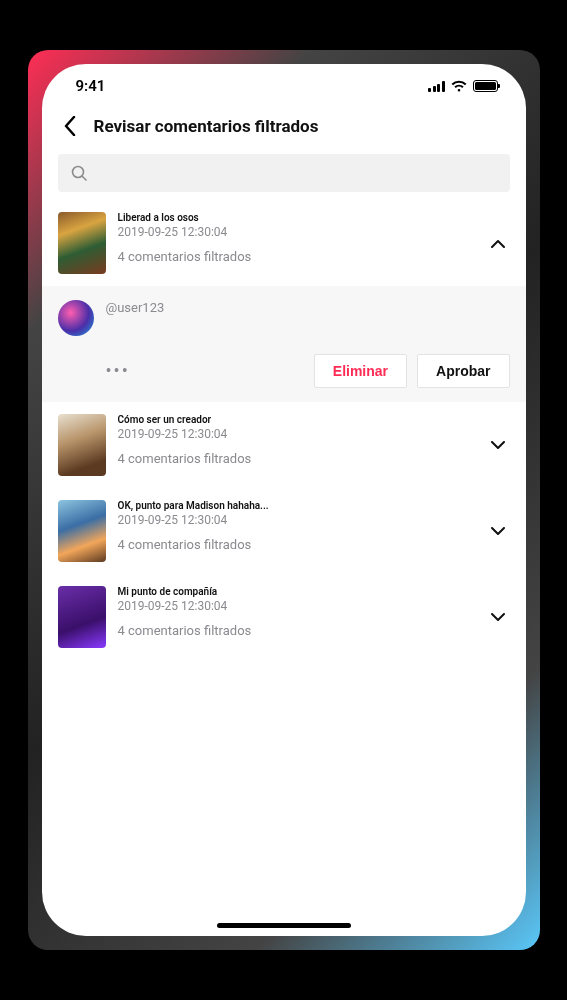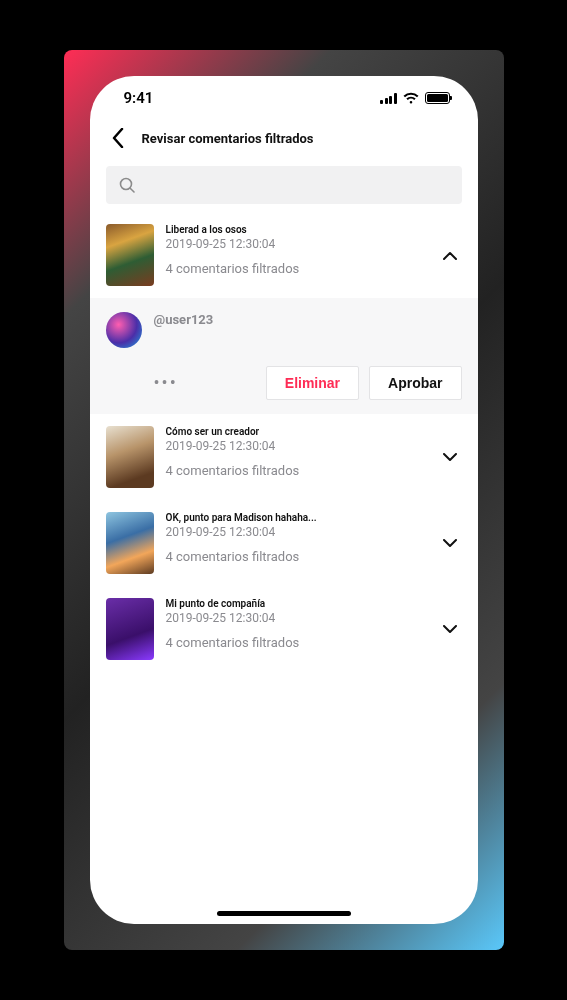--- a/index.html
+++ b/index.html
@@ -6,25 +6,25 @@
   body {
     background: #000;
     width: 567px;
     height: 1000px;
     display: flex;
     align-items: center;
     justify-content: center;
     font-family: -apple-system, BlinkMacSystemFont, "Segoe UI", Roboto, sans-serif;
   }
   .phone {
-    width: 440px;
+    width: 512px;
     height: 900px;
     background: linear-gradient(135deg, #ff2d55 0%,#444 20%, #222 50%, #444 80%, #5ac8fa 100%);
-    border-radius: 8px;
-    padding: 26px;
+    border-radius: 20px;
+    padding: 14px;
     position: relative;
   }
   .screen {
     width: 100%;
     height: 100%;
     background: #fff;
     border-radius: 44px;
     overflow: hidden;
     position: relative;
     display: flex;
@@ -53,21 +53,21 @@
   .battery::after{content:"";position:absolute;right:-3px;top:3px;width:2px;height:4px;background:#000;border-radius:0 1px 1px 0;}
   .battery div{position:absolute;inset:1px;background:#000;border-radius:1.5px;}
 
   .nav-header {
     display:flex;
     align-items:center;
     padding: 6px 16px 16px;
     gap:12px;
   }
   .back-chevron { width:24px; height:24px; display:flex; align-items:center; justify-content:center;}
-  .nav-title { font-size:13px; font-weight:700; color:#111; }
+  .nav-title { font-size:17px; font-weight:700; color:#111; }
 
   .search-bar {
     margin: 0 16px 8px;
     background:#f1f1f2;
     border-radius:4px;
     height:38px;
     display:flex;
     align-items:center;
     padding:0 12px;
   }
@@ -96,21 +96,21 @@
     background:#f7f7f8;
     padding:14px 16px 14px;
   }
   .comment-head { display:flex; gap:12px; align-items:flex-start;}
   .avatar {
     width:36px;height:36px;border-radius:50%;
     background: radial-gradient(circle at 35% 35%, #ff5eb0 0%, #4b2ea8 55%, #1aa0e0 100%);
     flex-shrink:0;
   }
   .cmeta{flex:1;}
-  .cuser{font-size:13px;color:#8a8a8f;font-weight:bold;}
+  .cuser{font-size:13px;color:#8a8a8f;}
   .ctext{font-size:15px;color:#111;margin-top:2px;}
   .comment-actions{
     display:flex;
     align-items:center;
     justify-content:flex-end;
     gap:10px;
     margin-top:18px;
   }
   .more-dots{ margin-right:auto; margin-left:48px; color:#8a8a8f; font-size:18px; letter-spacing:2px; line-height:1;}
   .btn{

